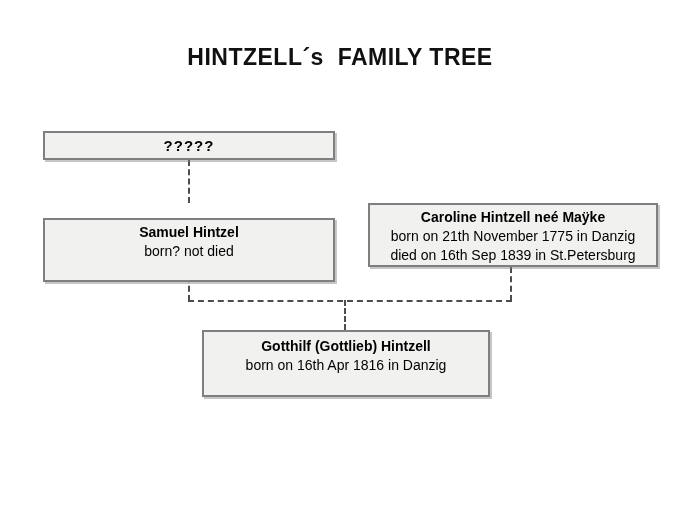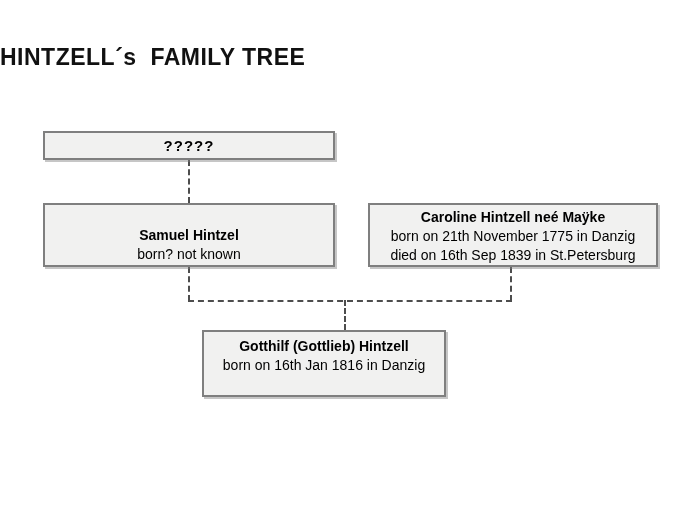--- a/index.html
+++ b/index.html
@@ -14,20 +14,21 @@
     background: #ffffff;
     font-family: "Liberation Sans", "DejaVu Sans", sans-serif;
     color: #000000;
     overflow: hidden;
   }
   .title {
     position: absolute;
     left: 0;
     top: 44px;
     width: 680px;
+    text-align: center;
     font-size: 23px;
     font-weight: 700;
     letter-spacing: 0.5px;
     white-space: pre;
     color: #111111;
   }
   .node {
     position: absolute;
     box-sizing: border-box;
     background: #f1f1f0;
@@ -47,36 +48,36 @@
     height: 29px;
     display: flex;
     align-items: center;
     justify-content: center;
     font-weight: 700;
     font-size: 15px;
     letter-spacing: 1px;
   }
   .node-father {
     left: 43px;
-    top: 203px;
+    top: 218px;
     width: 292px;
     height: 64px;
-    padding-top: 21px;
+    padding-top: 3px;
   }
   .node-mother {
     left: 368px;
     top: 203px;
     width: 290px;
     height: 64px;
     padding-top: 3px;
   }
   .node-child {
     left: 202px;
     top: 330px;
-    width: 244px;
+    width: 288px;
     height: 67px;
     padding-top: 5px;
   }
   .conn-v {
     position: absolute;
     width: 0;
     border-left: 2px dashed #4d4d4d;
   }
   .conn-h {
     position: absolute;
@@ -101,27 +102,27 @@
   <div class="conn-v conn-mother-down"></div>
   <div class="conn-h conn-couple"></div>
   <div class="conn-v conn-child-up"></div>
 
   <div class="node node-unknown">
     <span>?????</span>
   </div>
 
   <div class="node node-father">
     <div class="name">Samuel Hintzel</div>
-    <div class="born">born? not known</div>
+    <div class="born">born? not died</div>
   </div>
 
   <div class="node node-mother">
     <div class="name">Caroline Hintzell neé Maÿke</div>
     <div class="born">born on 21th November 1775 in Danzig</div>
     <div class="died">died on 16th Sep 1839 in St.Petersburg</div>
   </div>
 
   <div class="node node-child">
     <div class="name">Gotthilf (Gottlieb) Hintzell</div>
-    <div class="born">born on 16th Jan 1816 in Danzig</div>
+    <div class="born">born on 16th Apr 1816 in Danzig</div>
   </div>
 
 </div>
 
 </body></html>

